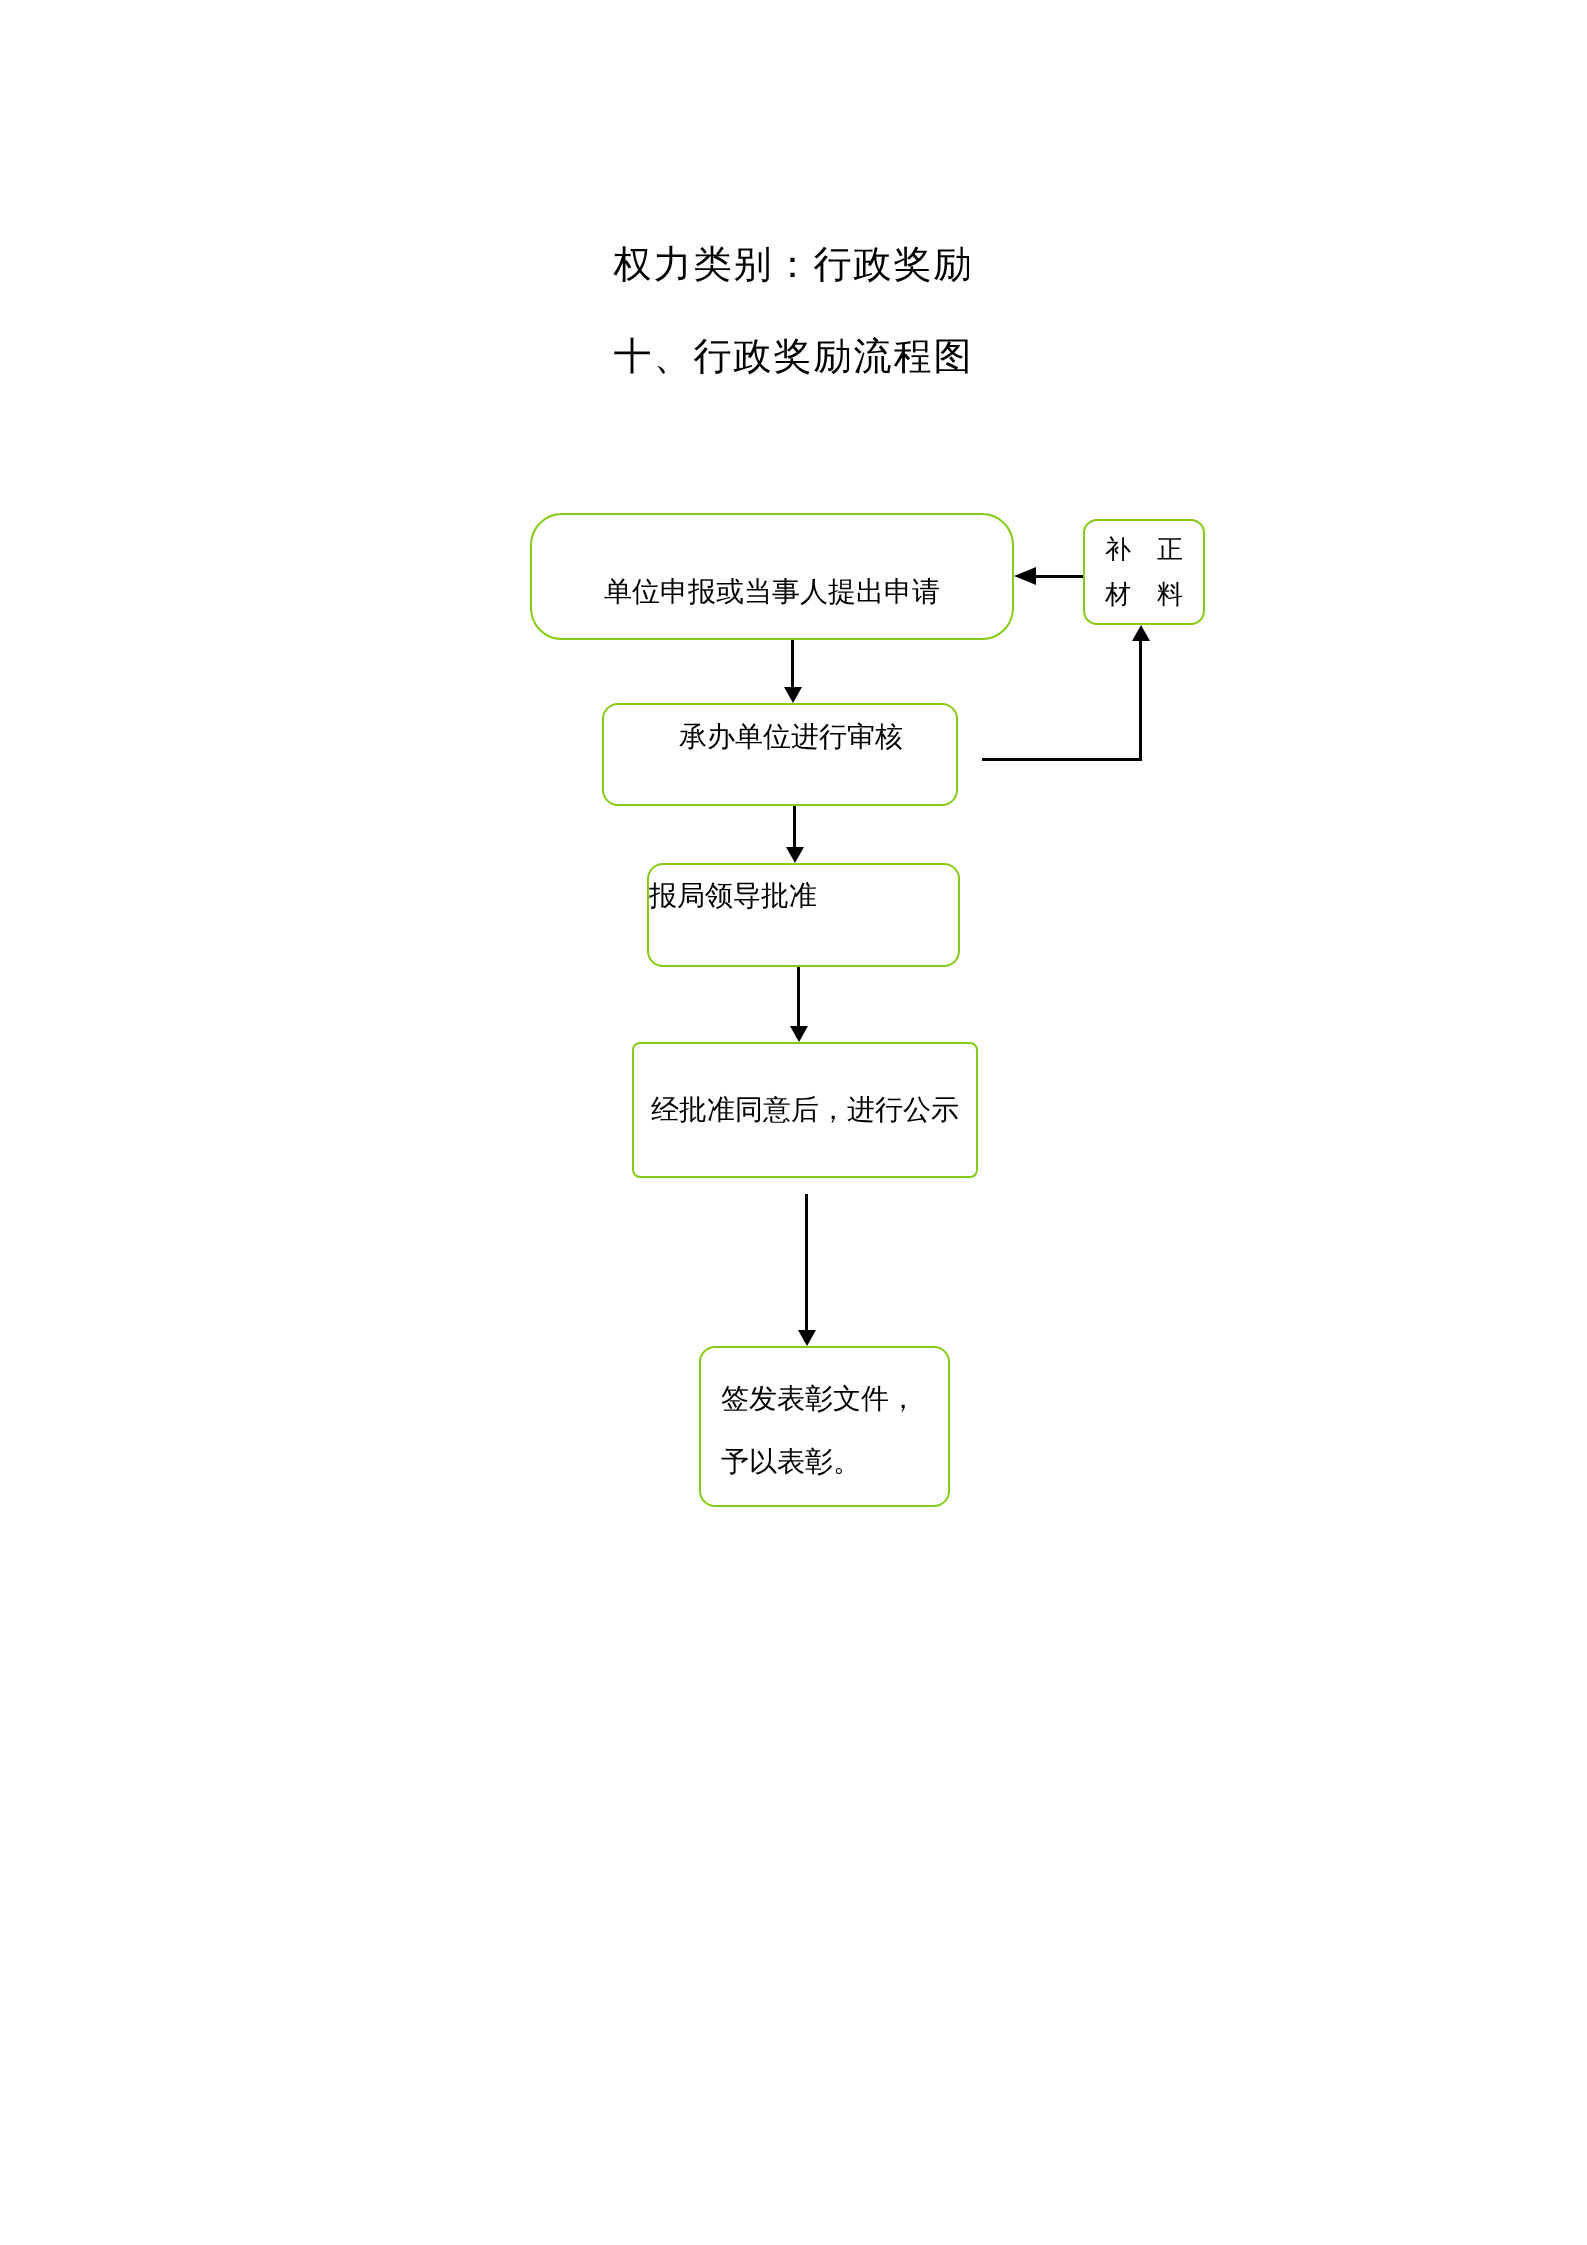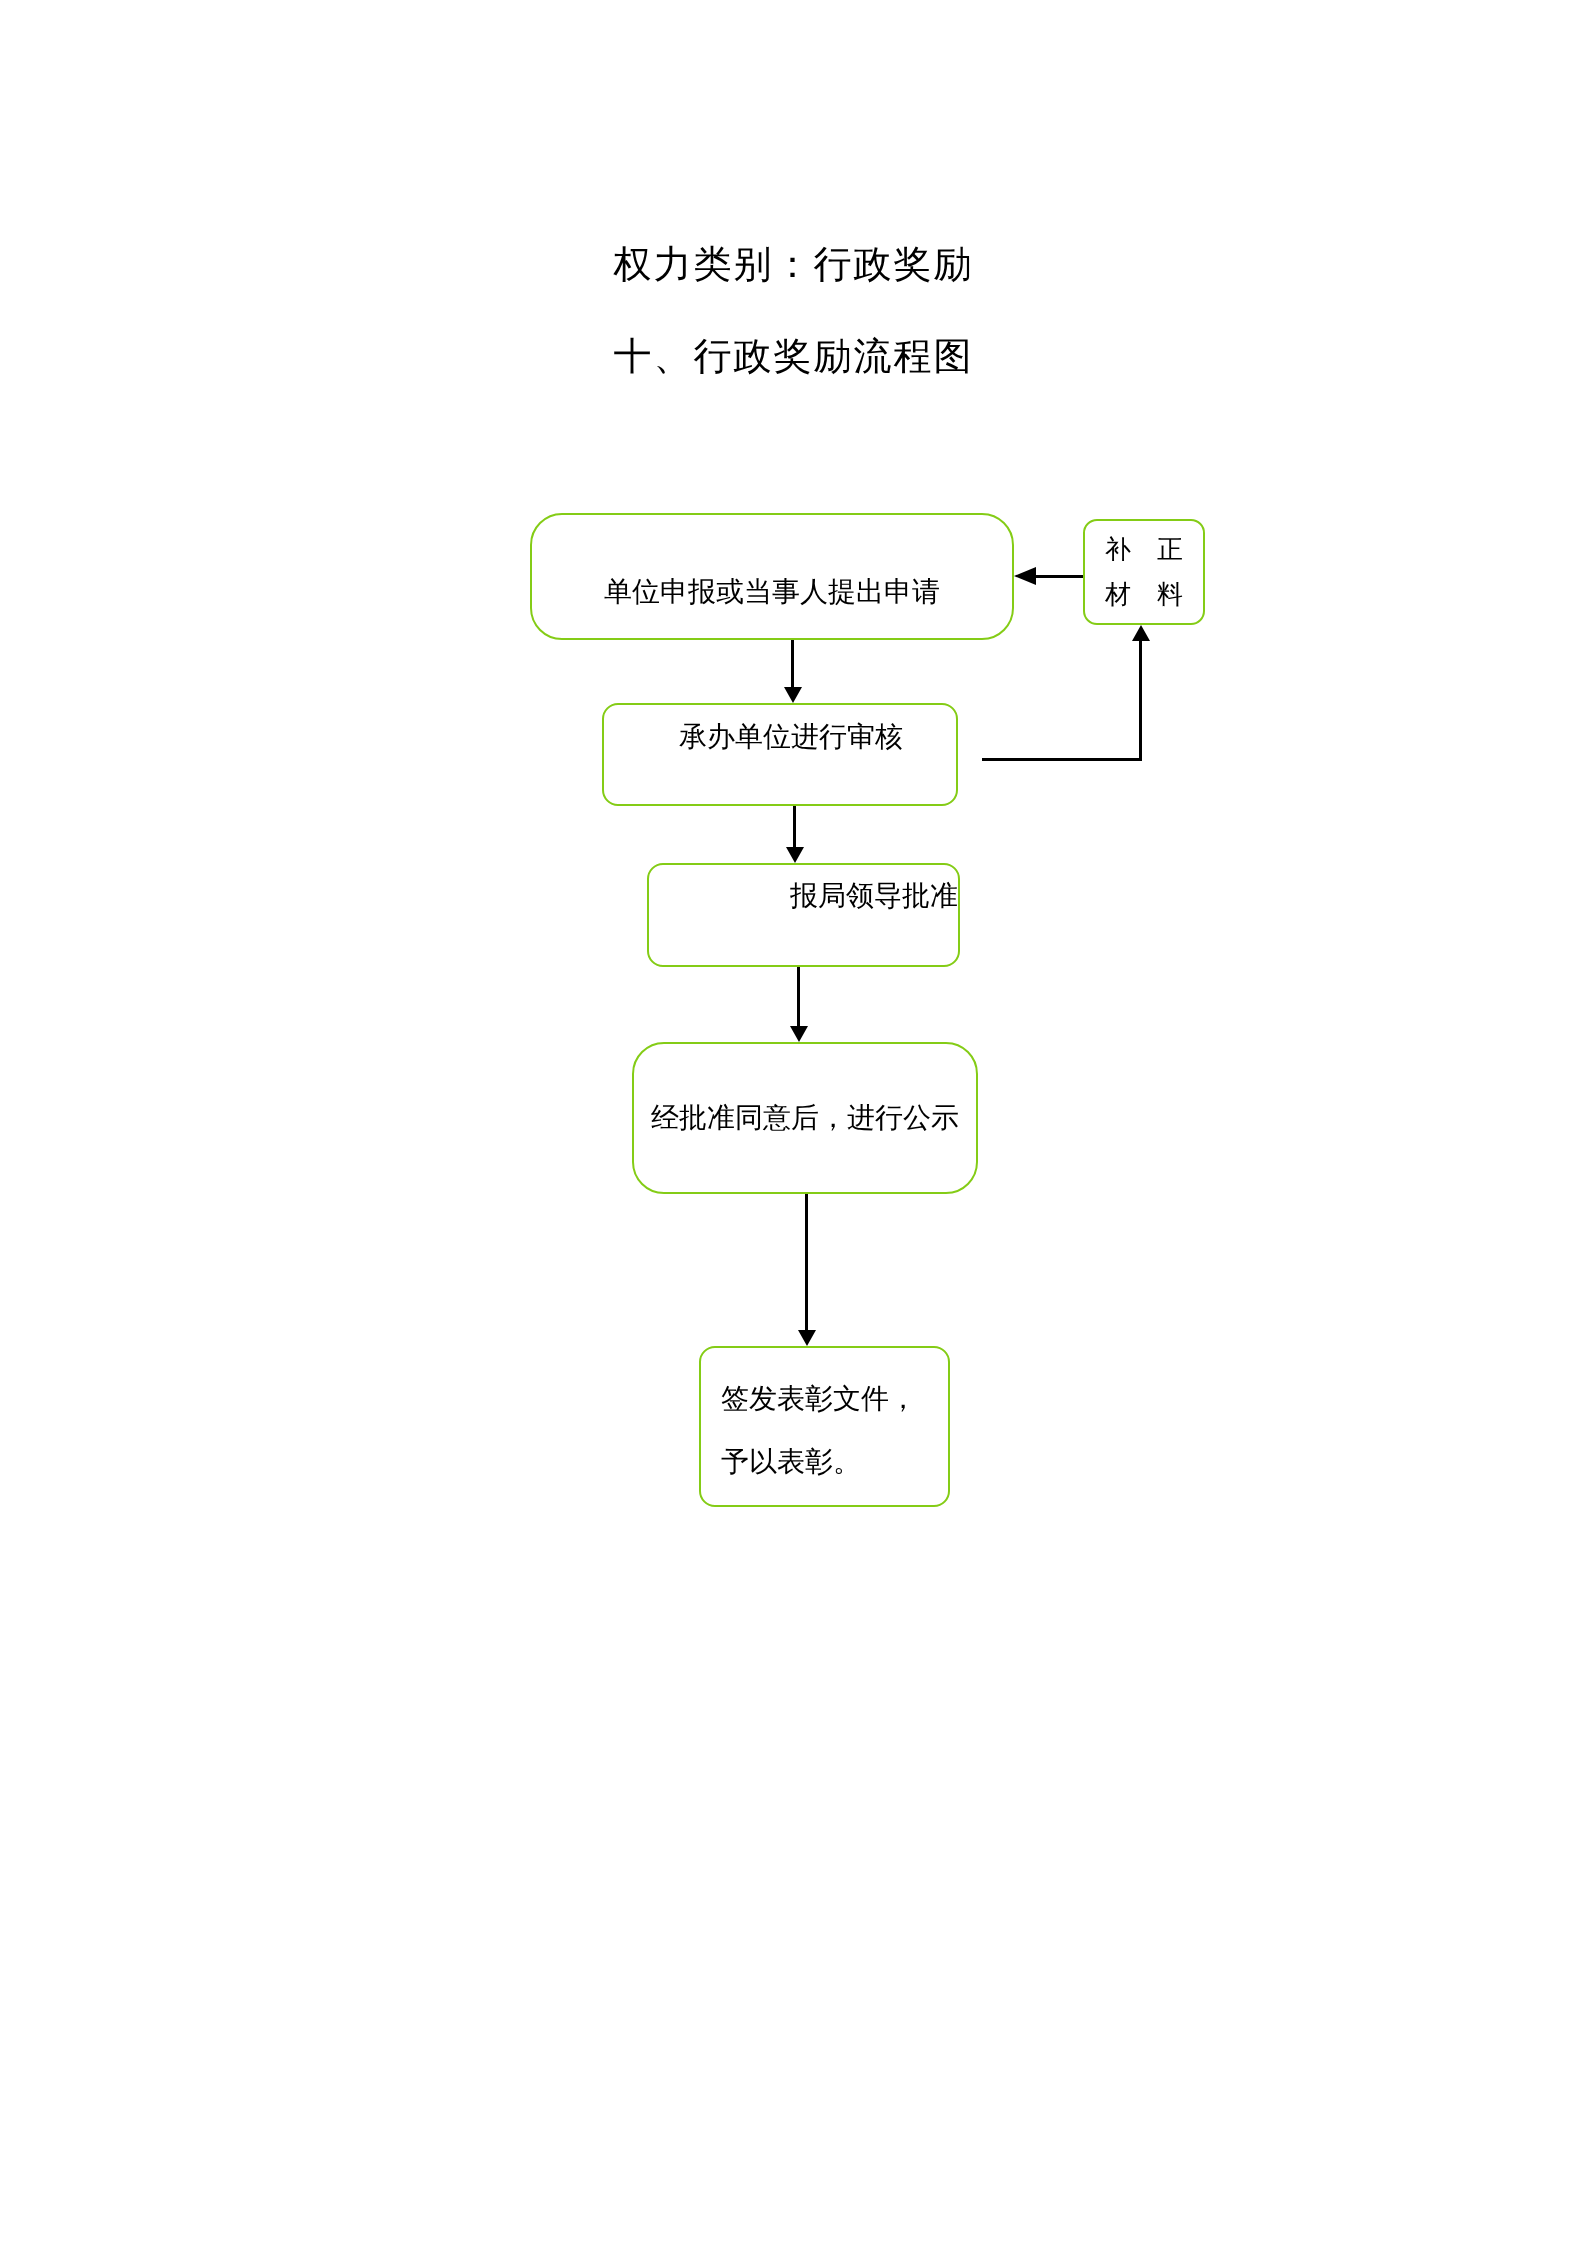--- a/index.html
+++ b/index.html
@@ -55,26 +55,26 @@
   .node-review {
     left: 602px; top: 655px; width: 356px; height: 103px;
     border-radius: 16px;
     align-items: flex-start; justify-content: center;
     padding-top: 14px;
     padding-left: 22px;
   }
   .node-approve {
     left: 647px; top: 815px; width: 313px; height: 104px;
     border-radius: 16px;
-    align-items: flex-start; justify-content: flex-end;
+    align-items: flex-start; justify-content: flex-start;
     padding-top: 13px;
   }
   .node-publicity {
-    left: 632px; top: 994px; width: 346px; height: 152px;
-    border-radius: 32px;
+    left: 632px; top: 994px; width: 346px; height: 136px;
+    border-radius: 8px;
     align-items: center; justify-content: center;
   }
   .node-issue {
     left: 699px; top: 1298px; width: 251px; height: 161px;
     border-radius: 16px;
     flex-direction: column;
     align-items: flex-start; justify-content: flex-start;
     padding: 19px 0 0 20px;
     line-height: 63px;
     white-space: nowrap;

